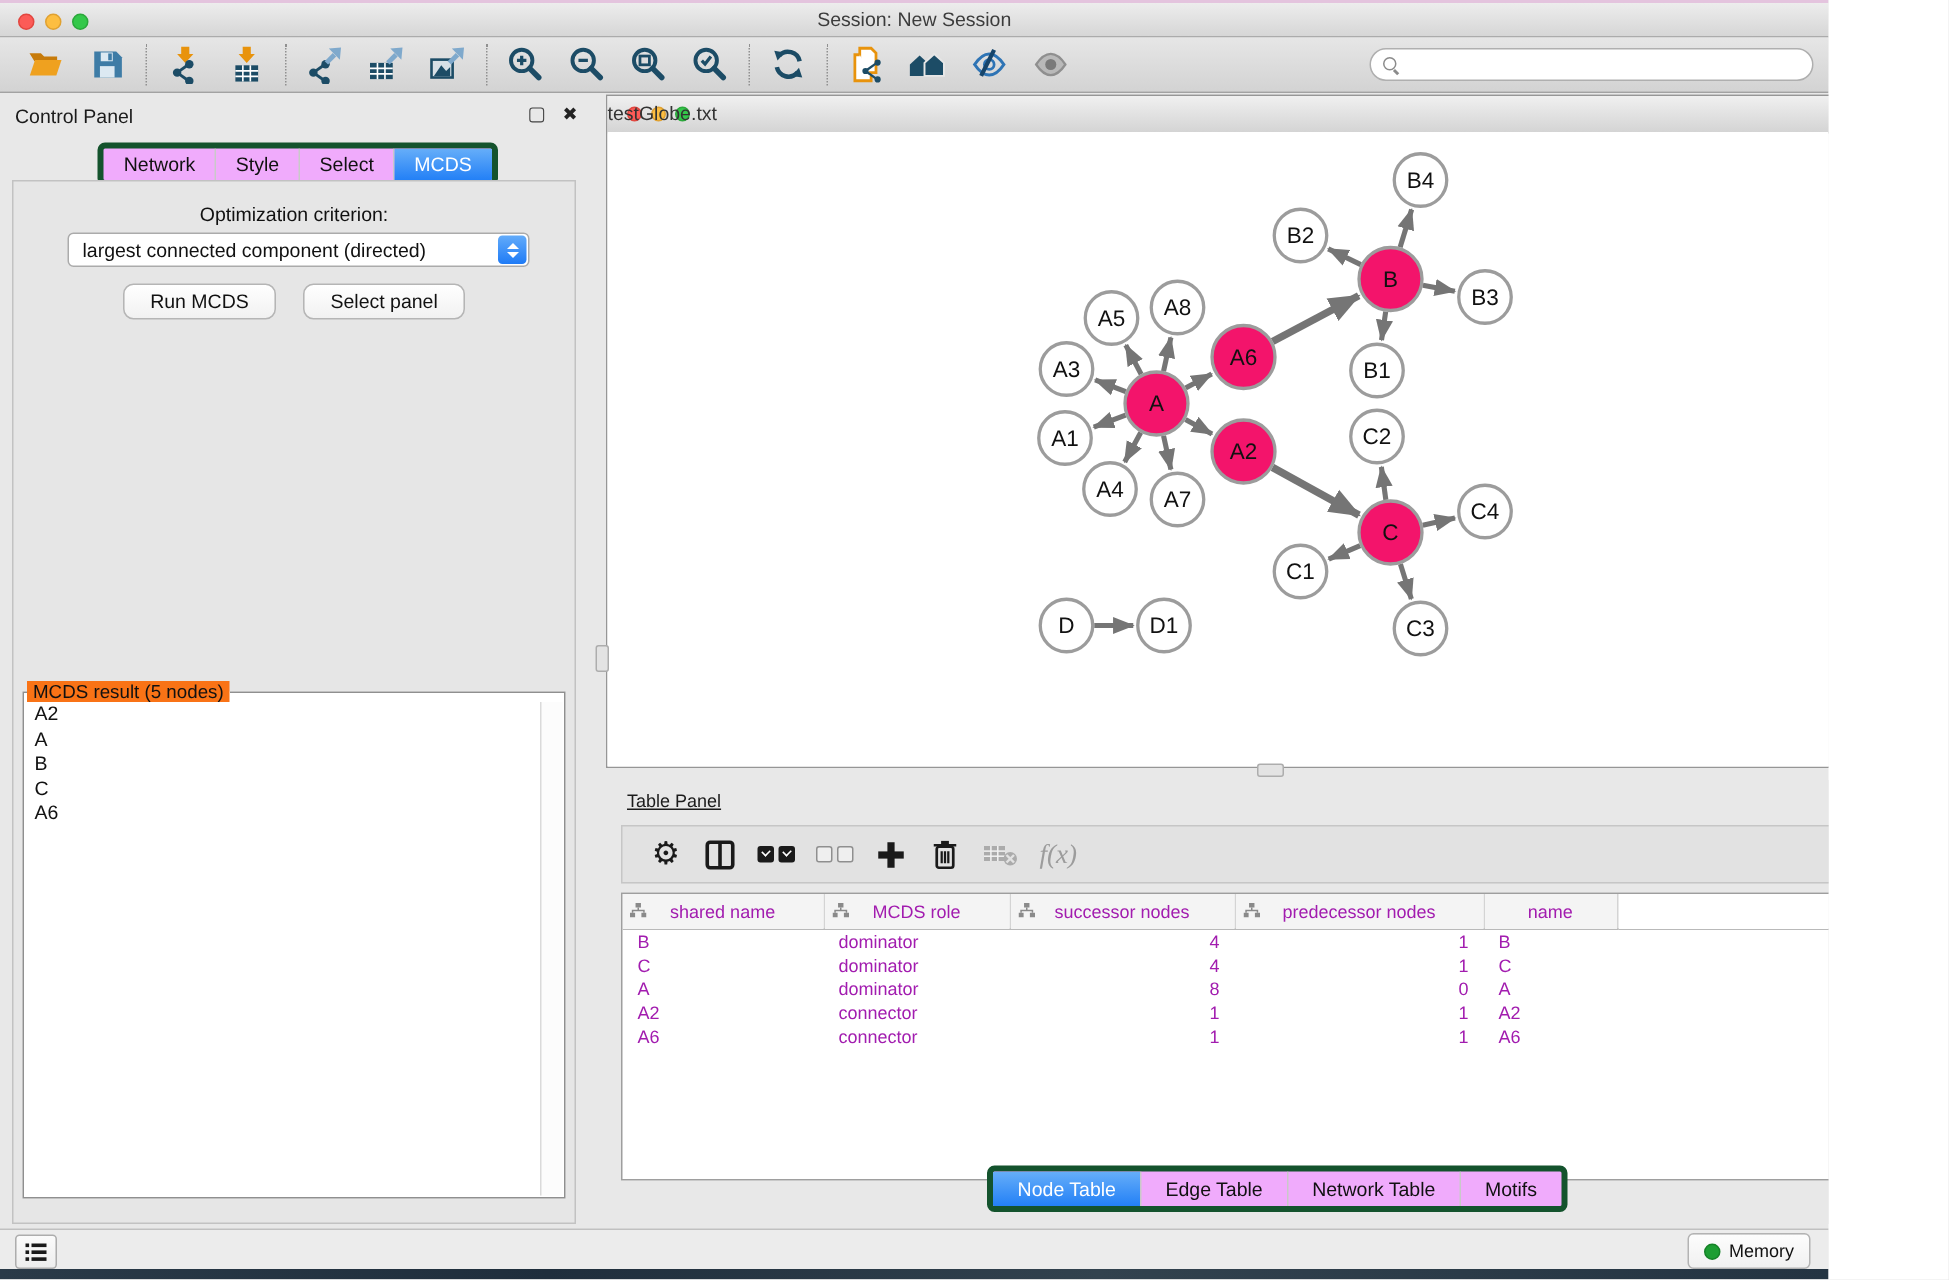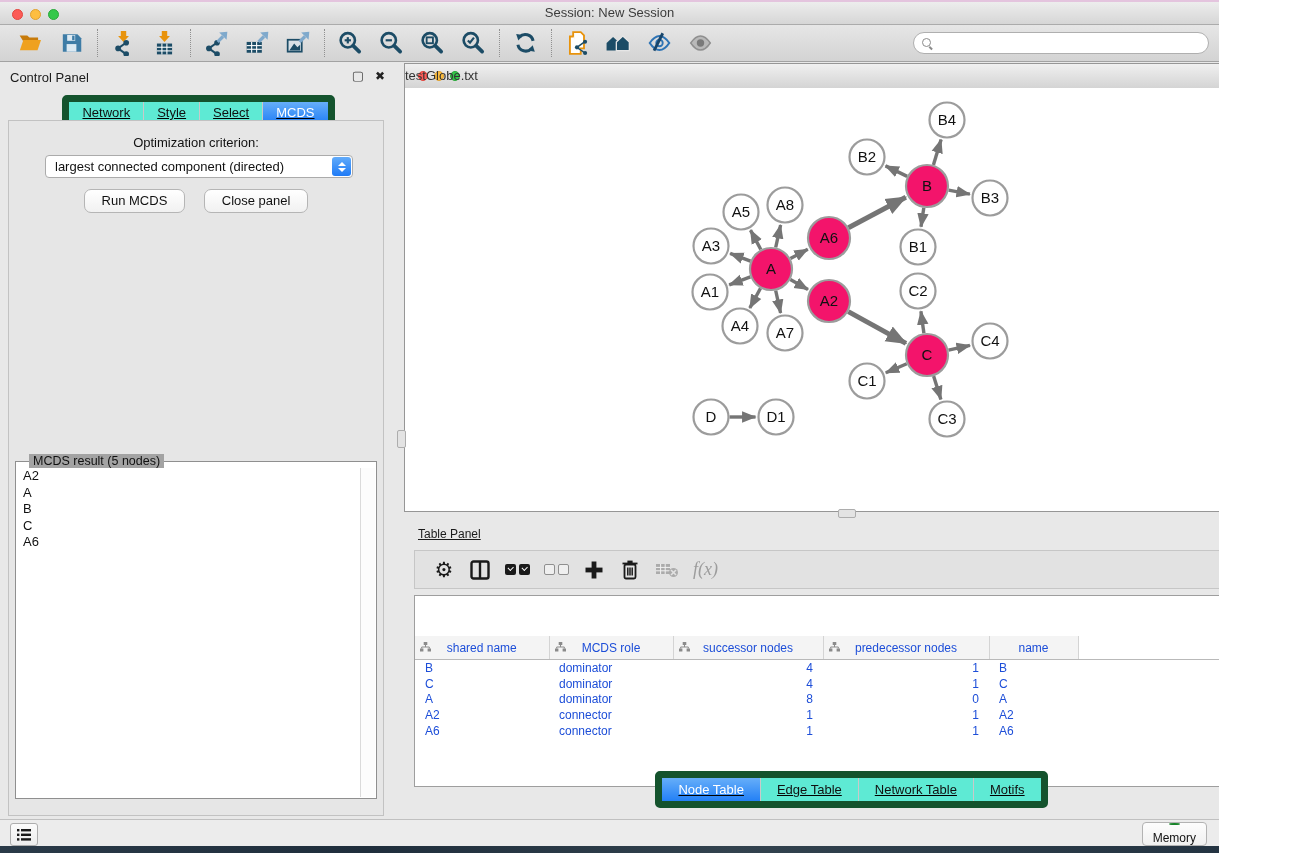--- a/index.html
+++ b/index.html
@@ -21,36 +21,36 @@
   .mag::before{content:"";position:absolute;left:0;top:0;width:7px;height:7px;border:1.5px solid #8B8B8B;border-radius:50%;}
   .mag::after{content:"";position:absolute;left:8px;top:8px;width:4px;height:1.6px;background:#8B8B8B;transform:rotate(45deg);transform-origin:0 0;}
   
   .cpanel{position:absolute;left:0;top:62px;width:397px;bottom:33px;background:#E8E8E8;}
   .panel-head{position:absolute;left:0;top:0;width:100%;height:28px;}
   .panel-head .ptitle{position:absolute;left:10px;top:8px;font-size:13px;color:#1b1b1b;}
   .wctl{position:absolute;top:7px;font-size:12px;color:#222;line-height:14px;}
   .wctl.float{font-size:13px;color:#444;}
   .tabrow{position:absolute;left:0;width:100%;text-align:center;}
   .cpanel .tabrow{top:33px;}
-  .tabgroup{display:inline-flex;border:7px solid #14532d;border-radius:5px;background:#5eead4;overflow:hidden;vertical-align:top;text-decoration:underline;}
+  .tabgroup{display:inline-flex;border:4px solid #14532d;border-radius:5px;background:#f0abfc;overflow:hidden;vertical-align:top;}
   .tab{padding:0 13px;height:21px;line-height:21px;font-size:13px;color:#111;border-right:1px solid #C9C9C9;cursor:default;}
   .tab:last-child{border-right:none;}
   .tab.active{background:linear-gradient(#66AEF9,#2380F6);color:#fff;}
   .cbox{position:absolute;left:8px;right:13px;top:58px;bottom:4px;background:#E6E6E6;border:1px solid #C2C2C2;}
   .optlabel{position:absolute;left:0;right:0;top:14px;text-align:center;font-size:13px;color:#111;}
   .select{position:absolute;left:36px;right:30px;top:34px;height:23px;background:#fff;border:1px solid #ABABAB;border-radius:4px;box-sizing:border-box;}
   .select .val{position:absolute;left:9px;top:3px;font-size:13px;color:#111;white-space:nowrap;}
   .stepper{position:absolute;right:1px;top:1px;bottom:1px;width:19px;background:linear-gradient(#62ABFA,#1F7BF6);border-radius:3px;display:flex;flex-direction:column;align-items:center;justify-content:center;gap:2px;}
   .chev{width:0;height:0;border-left:4px solid transparent;border-right:4px solid transparent;}
   .chev.up{border-bottom:4px solid #fff;}
   .chev.dn{border-top:4px solid #fff;}
   .btnrow{position:absolute;left:0;right:0;top:68px;text-align:center;}
   .mbtn{display:inline-block;height:22px;line-height:21px;padding:0 17px;background:linear-gradient(#FFFFFF,#F1F1F1);border:1px solid #B5B5B5;border-radius:7px;font-size:13px;color:#111;margin:0 7px;cursor:default;}
   .resultbox{position:absolute;left:6px;right:6px;top:333px;bottom:16px;margin:0;padding:0;border:1px solid #8F8F8F;background:#fff;}
-  .resultbox legend{font-size:12.5px;color:#111;margin-left:13px;padding:0 4px;background:#a3a3a3;}
+  .resultbox legend{font-size:12.5px;color:#111;margin-left:2px;padding:0 4px;background:#f97316;}
   .rlist{position:absolute;left:0;top:0;right:16px;bottom:0;overflow:hidden;}
   .ritem{font-size:13px;color:#111;padding:1px 0 1px 7px;line-height:14.5px;}
   .rscroll{position:absolute;right:1px;top:0;bottom:1px;width:14px;background:#FCFCFC;border-left:1px solid #DADADA;}
   
   .netwin{position:absolute;left:404px;top:63px;width:894px;height:449px;background:#fff;border:1px solid #969696;box-sizing:border-box;}
   .netwin .wtitle{position:absolute;left:0;top:0;right:0;height:24px;background:linear-gradient(#F0F0F0,#D4D4D4);border-bottom:1px solid #ABABAB;}
   .netwin .wtitle .title{position:absolute;left:0;right:0;top:4px;font-size:13px;color:#333;}
   .netwin .lights span{top:7px;width:10px;height:10px;}
   .netwin .lt-red{left:13px;}.netwin .lt-yellow{left:29px;}.netwin .lt-green{left:45px;}
   .canvas{position:absolute;left:0;top:24px;right:0;bottom:0;background:#fff;overflow:hidden;}
@@ -64,32 +64,32 @@
   .ttoolbar{position:absolute;left:10px;right:6px;top:30px;height:39px;background:#E2E2E2;border:1px solid #C6C6C6;box-sizing:border-box;display:flex;align-items:center;padding-left:18px;}
   .titem{margin-right:14px;display:flex;align-items:center;justify-content:center;min-width:22px;height:26px;}
   .gear-glyph{font-size:21px;color:#1a1a1a;line-height:22px;}
   .chkpair{display:flex;gap:3px;}
   .chk{width:11px;height:11px;border-radius:2px;box-sizing:border-box;position:relative;}
   .chk.on{background:#1a1a1a;}
   .chk.on::after{content:"";position:absolute;left:2.5px;top:2px;width:4px;height:2.5px;border-left:1.6px solid #fff;border-bottom:1.6px solid #fff;transform:rotate(-45deg);}
   .chk.off{border:1.6px solid #8F8F8F;background:#EFEFEF;}
   .fx{font-family:"Liberation Serif",serif;font-style:italic;font-size:18px;color:#9C9C9C;}
   .dtable{position:absolute;left:10px;right:6px;top:75px;height:192px;background:#fff;border:1px solid #9E9E9E;box-sizing:border-box;overflow:hidden;}
-  table.grid{border-collapse:collapse;table-layout:fixed;font-size:12px;color:#1d4ed8;width:100%;margin-top:40px;}
+  table.grid{border-collapse:collapse;table-layout:fixed;font-size:12px;color:#a21caf;width:100%;}
   table.grid th{height:21px;background:#F4F4F4;border-right:1px solid #D4D4D4;border-bottom:1px solid #B9B9B9;font-weight:normal;position:relative;font-size:12px;}
   table.grid th.empty{background:#fff;border-right:none;}
   table.grid th .hicon{position:absolute;left:5px;top:5px;}
   table.grid td{height:15.8px;padding:0 10px;white-space:nowrap;overflow:hidden;}
   td.num{text-align:right;}
   .tpanel .tabrow{bottom:8px;}
   .tpanel .tab{height:23px;line-height:23px;padding:0 16px;}
   
   .statusbar{position:absolute;left:0;bottom:7px;width:100%;height:26px;background:#ECECEC;border-top:1px solid #C0C0C0;}
   .listbtn{position:absolute;left:10px;top:3px;width:26px;height:21px;background:linear-gradient(#FBFBFB,#EDEDED);border:1px solid #ADADAD;border-radius:3px;display:flex;align-items:center;justify-content:center;}
-  .membtn{position:absolute;right:12px;top:2px;height:22px;background:linear-gradient(#FDFDFD,#F0F0F0);border:1px solid #B3B3B3;border-radius:4px;display:flex;align-items:center;padding:0 10px;font-size:12px;color:#111;gap:6px;flex-direction:column;}
+  .membtn{position:absolute;right:12px;top:2px;height:22px;background:linear-gradient(#FDFDFD,#F0F0F0);border:1px solid #B3B3B3;border-radius:4px;display:flex;align-items:center;padding:0 10px;font-size:12px;color:#111;gap:6px;}
   .memdot{width:11px;height:11px;border-radius:50%;background:#1D9E33;border:1px solid #168228;box-sizing:border-box;}
   .desktop{position:absolute;left:0;bottom:0;width:100%;height:7px;background:linear-gradient(90deg,#2A3A48,#1F2E3C 30%,#32424E 60%,#243442);}
 </style>
 </head>
 <body>
 
 <div id="app">
 
   <div class="titlebar">
     <span class="lights">
@@ -313,21 +313,21 @@
       <div class="optlabel">Optimization criterion:</div>
       <div class="select">
         <span class="val">largest connected component (directed)</span>
         <span class="stepper">
             <span class="chev up"></span>
             <span class="chev dn"></span>
           </span>
       </div>
       <div class="btnrow">
         <span class="mbtn">Run MCDS</span>
-        <span class="mbtn">Close panel</span>
+        <span class="mbtn">Select panel</span>
       </div>
       <fieldset class="resultbox">
         <legend>MCDS result (5 nodes)</legend>
         <div style="position:relative;width:100%;height:100%;">
           <div class="rlist" id="result-list">
               <div class="ritem">A2</div>
               <div class="ritem">A</div>
               <div class="ritem">B</div>
               <div class="ritem">C</div>
               <div class="ritem">A6</div>

